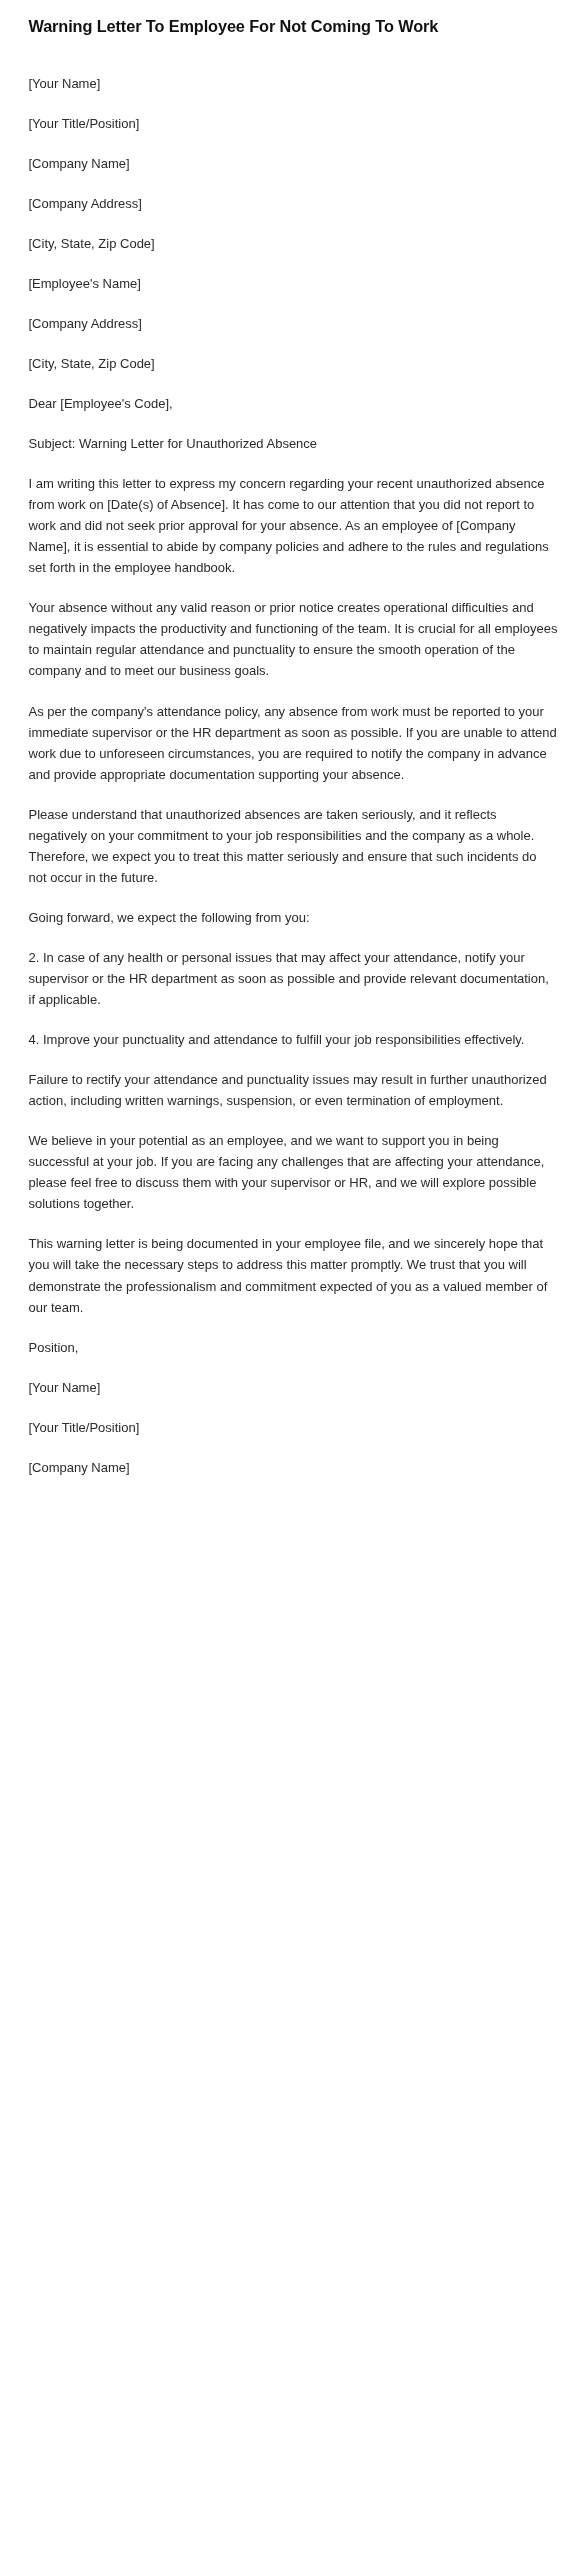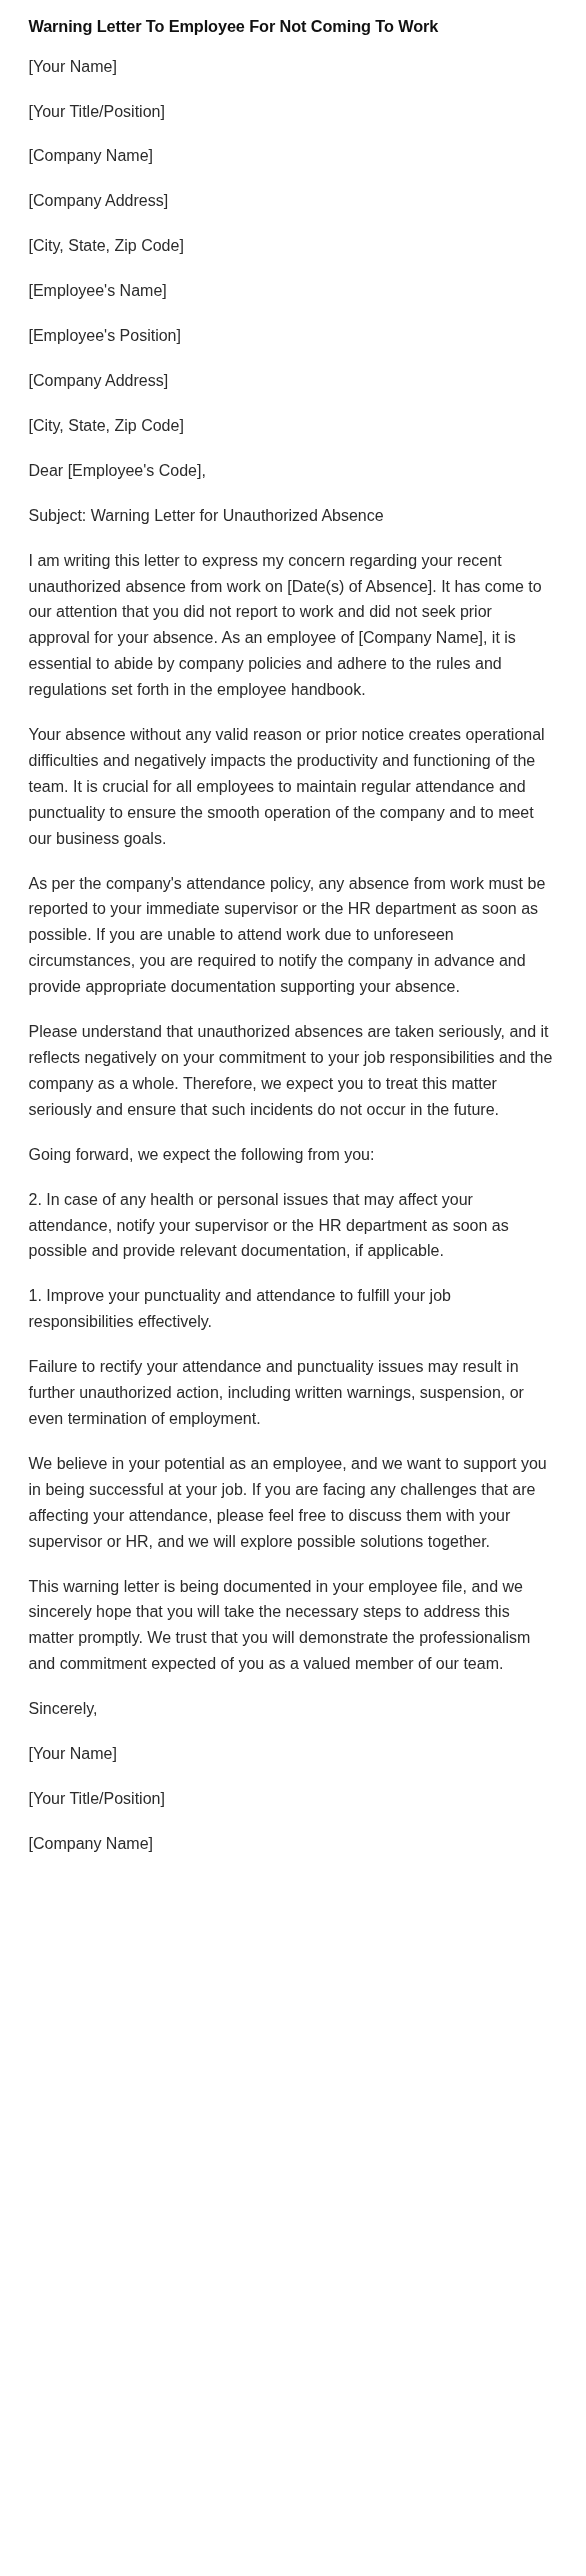--- a/index.html
+++ b/index.html
@@ -16,56 +16,55 @@
   .page {
     width: 586px;
     box-sizing: border-box;
     padding: 15px 28.5px 20px 28.5px;
   }
   .doc-title {
     font-size: 16.3px;
     line-height: 1.45;
     font-weight: bold;
     color: #111111;
-    margin: 0 0 15px 0;
+    margin: 0 0 34px 0;
     letter-spacing: -0.1px;
   }
   .para {
-    font-size: 16px;
+    font-size: 13px;
     line-height: 1.62;
     color: #2b2b2b;
     margin: 0 0 19px 0;
   }
 </style>
 </head>
 <body>
 
 <div class="page">
   <h1 class="doc-title">Warning Letter To Employee For Not Coming To Work</h1>
   <div id="body-content">
       <p class="para">[Your Name]</p>
       <p class="para">[Your Title/Position]</p>
       <p class="para">[Company Name]</p>
       <p class="para">[Company Address]</p>
       <p class="para">[City, State, Zip Code]</p>
       <p class="para">[Employee's Name]</p>
-      <p class="para">[Employee's Position]</p>
       <p class="para">[Company Address]</p>
       <p class="para">[City, State, Zip Code]</p>
       <p class="para">Dear [Employee's Code],</p>
       <p class="para">Subject: Warning Letter for Unauthorized Absence</p>
       <p class="para">I am writing this letter to express my concern regarding your recent unauthorized absence from work on [Date(s) of Absence]. It has come to our attention that you did not report to work and did not seek prior approval for your absence. As an employee of [Company Name], it is essential to abide by company policies and adhere to the rules and regulations set forth in the employee handbook.</p>
       <p class="para">Your absence without any valid reason or prior notice creates operational difficulties and negatively impacts the productivity and functioning of the team. It is crucial for all employees to maintain regular attendance and punctuality to ensure the smooth operation of the company and to meet our business goals.</p>
       <p class="para">As per the company's attendance policy, any absence from work must be reported to your immediate supervisor or the HR department as soon as possible. If you are unable to attend work due to unforeseen circumstances, you are required to notify the company in advance and provide appropriate documentation supporting your absence.</p>
       <p class="para">Please understand that unauthorized absences are taken seriously, and it reflects negatively on your commitment to your job responsibilities and the company as a whole. Therefore, we expect you to treat this matter seriously and ensure that such incidents do not occur in the future.</p>
       <p class="para">Going forward, we expect the following from you:</p>
       <p class="para">2. In case of any health or personal issues that may affect your attendance, notify your supervisor or the HR department as soon as possible and provide relevant documentation, if applicable.</p>
-      <p class="para">1. Improve your punctuality and attendance to fulfill your job responsibilities effectively.</p>
+      <p class="para">4. Improve your punctuality and attendance to fulfill your job responsibilities effectively.</p>
       <p class="para">Failure to rectify your attendance and punctuality issues may result in further unauthorized action, including written warnings, suspension, or even termination of employment.</p>
       <p class="para">We believe in your potential as an employee, and we want to support you in being successful at your job. If you are facing any challenges that are affecting your attendance, please feel free to discuss them with your supervisor or HR, and we will explore possible solutions together.</p>
       <p class="para">This warning letter is being documented in your employee file, and we sincerely hope that you will take the necessary steps to address this matter promptly. We trust that you will demonstrate the professionalism and commitment expected of you as a valued member of our team.</p>
-      <p class="para">Sincerely,</p>
+      <p class="para">Position,</p>
       <p class="para">[Your Name]</p>
       <p class="para">[Your Title/Position]</p>
       <p class="para">[Company Name]</p>
     </div>
 </div>
 
 
 </body></html>

